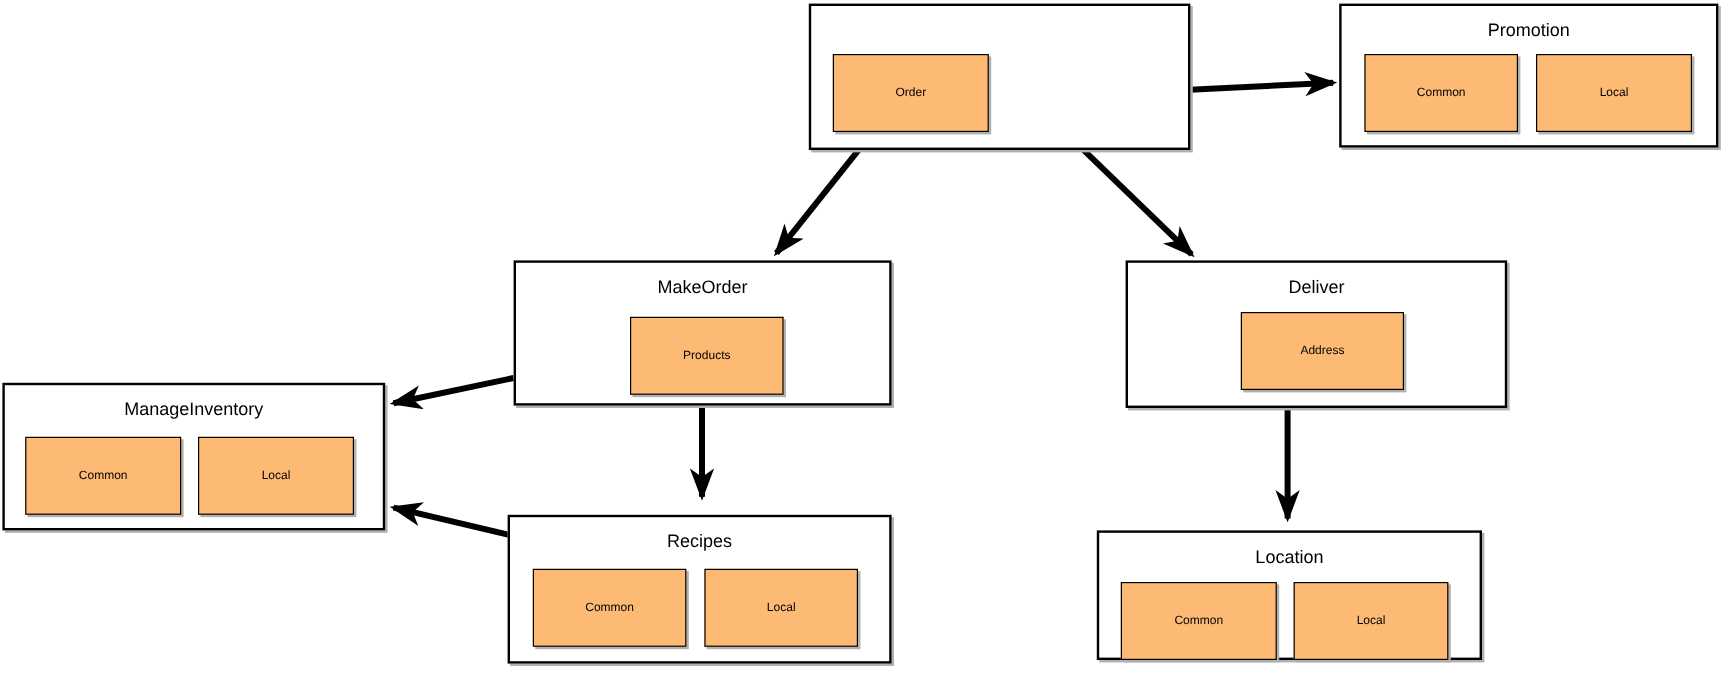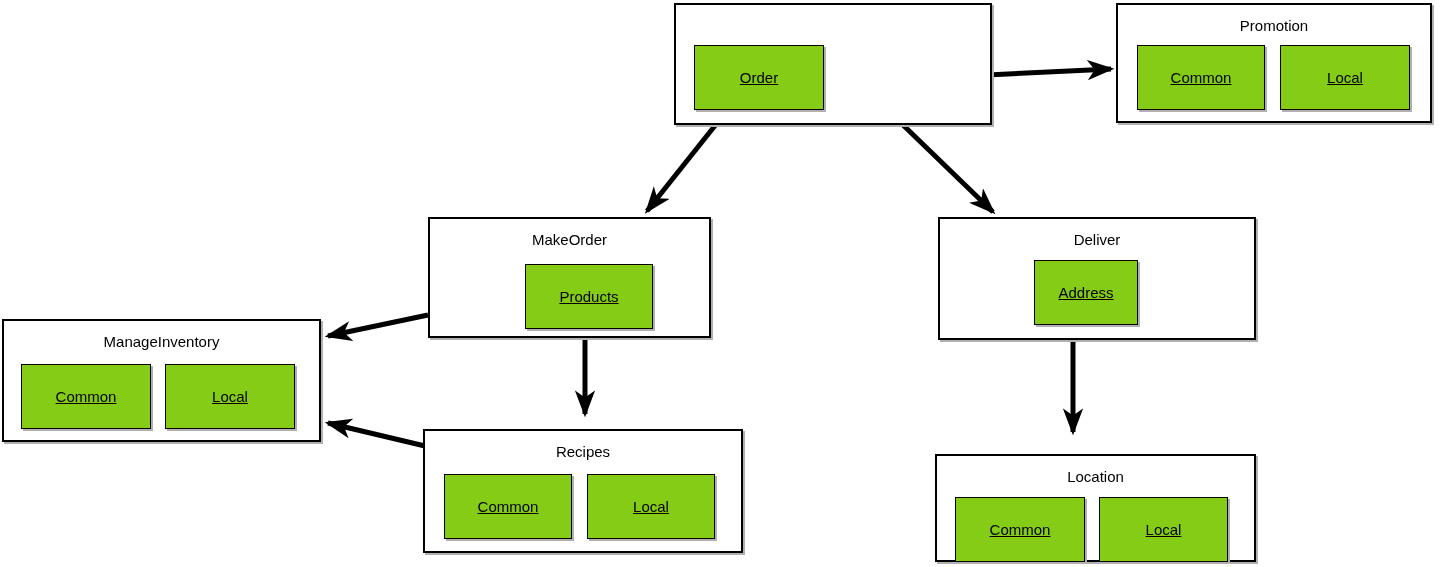--- a/index.html
+++ b/index.html
@@ -31,30 +31,29 @@
     top: 12px;
     left: 0;
     right: 0;
     text-align: center;
     font-size: 15px;
     color: #000000;
     white-space: nowrap;
   }
   .component {
     position: absolute;
-    background: #84cc16;
+    background: #fdba74;
     border: 1.5px solid #000000;
     box-shadow: 2px 2px 0 #b0b0b0;
     display: flex;
     align-items: center;
     justify-content: center;
-    font-size: 15px;
+    font-size: 10px;
     color: #000000;
     white-space: nowrap;
-    text-decoration: underline;
   }
 </style>
 </head>
 <body>
 
 <div class="canvas">
 
   <svg class="arrows-layer" width="1440" height="567" viewBox="0 0 1440 567">
     <defs>
       <marker id="arrowhead" viewBox="0 0 12 9" refX="10.5" refY="4.5" markerWidth="5.4" markerHeight="4.1" orient="auto">
@@ -73,41 +72,41 @@
   <div class="module" style="left:674px; top:3px; width:318px; height:122px;">
     <div class="component" style="left:18px; top:40px; width:130px; height:65px;">Order</div>
   </div>
 
   <div class="module" style="left:1116px; top:3px; width:316px; height:120px;">
     <div class="module-title">Promotion</div>
     <div class="component" style="left:19px; top:40px; width:128px; height:65px;">Common</div>
     <div class="component" style="left:162px; top:40px; width:130px; height:65px;">Local</div>
   </div>
 
-  <div class="module" style="left:428px; top:217px; width:283px; height:121px;">
+  <div class="module" style="left:428px; top:217px; width:315px; height:121px;">
     <div class="module-title">MakeOrder</div>
     <div class="component" style="left:95px; top:45px; width:128px; height:65px;">Products</div>
   </div>
 
   <div class="module" style="left:938px; top:217px; width:318px; height:123px;">
     <div class="module-title">Deliver</div>
-    <div class="component" style="left:94px; top:41px; width:104px; height:65px;">Address</div>
+    <div class="component" style="left:94px; top:41px; width:136px; height:65px;">Address</div>
   </div>
 
   <div class="module" style="left:2px; top:319px; width:319px; height:123px;">
     <div class="module-title">ManageInventory</div>
     <div class="component" style="left:17px; top:43px; width:130px; height:65px;">Common</div>
     <div class="component" style="left:161px; top:43px; width:130px; height:65px;">Local</div>
   </div>
 
   <div class="module" style="left:423px; top:429px; width:320px; height:124px;">
     <div class="module-title">Recipes</div>
     <div class="component" style="left:19px; top:43px; width:128px; height:65px;">Common</div>
     <div class="component" style="left:162px; top:43px; width:128px; height:65px;">Local</div>
   </div>
 
-  <div class="module" style="left:914px; top:454px; width:321px; height:108px;margin-left:21px;">
+  <div class="module" style="left:914px; top:442px; width:321px; height:108px;">
     <div class="module-title">Location</div>
     <div class="component" style="left:18px; top:41px; width:130px; height:65px;">Common</div>
     <div class="component" style="left:162px; top:41px; width:129px; height:65px;">Local</div>
   </div>
 
 </div>
 
 </body></html>

